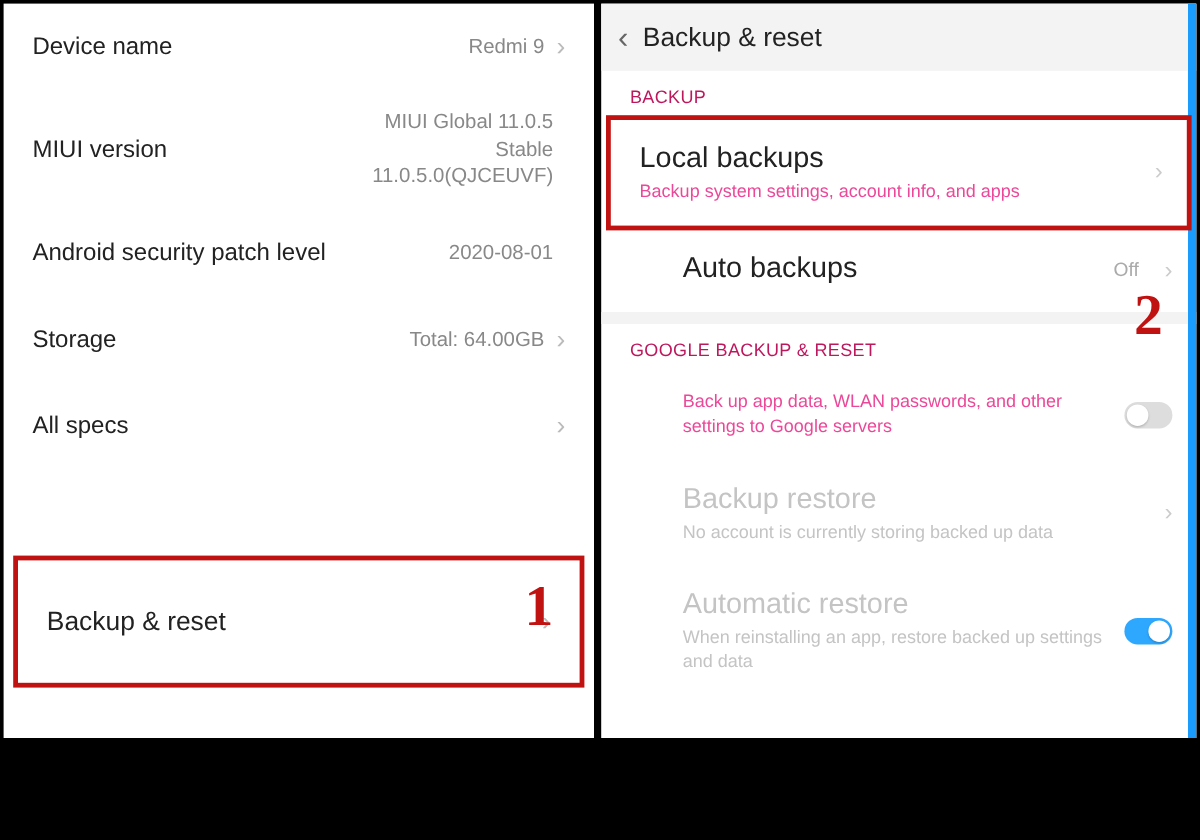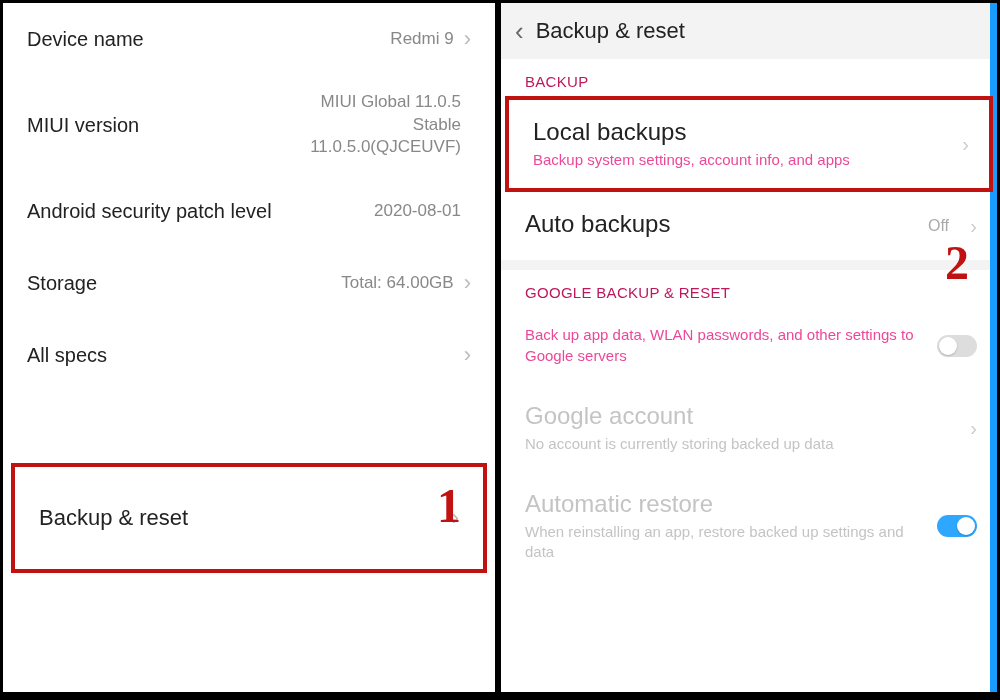--- a/index.html
+++ b/index.html
@@ -1,36 +1,36 @@
 <!DOCTYPE html>
 <html><head>
 <meta charset="utf-8">
 <style>
   * { box-sizing: border-box; margin: 0; padding: 0; }
   html, body { width: 1000px; height: 700px; font-family: -apple-system, "Helvetica Neue", Arial, sans-serif; }
   body { background: #f0efe9; display: flex; }
   .outer { width: 1000px; height: 700px; border: 3px solid #000; display: flex; gap: 6px; background: #000; }
-  .pane { background: #fff; height: 689px; position: relative; overflow: hidden; }
+  .pane { background: #fff; height: 612px; position: relative; overflow: hidden; }
   .pane.left { width: 492px; }
   .pane.right { width: 496px; display:flex; flex-direction:column;}
   .bluebar { position: absolute; right: 0; top: 0; width: 7px; height: 100%; background: #1a9cff; }
   .row { display: flex; align-items: center; padding: 0 24px; min-height: 72px; position: relative; }
   .row .label { font-size: 20px; color: #222; flex: 1; }
   .row .value { font-size: 17px; color: #888; text-align: right; margin-right: 10px; max-width: 55%; line-height: 1.35;}
   .chev { font-size: 22px; color: #bbb; font-weight: 300; }
   .hl { border: 4px solid #c11212; }
   .marker { position: absolute; font-size: 48px; font-weight: 700; color: #c11212; font-family: "Times New Roman", serif; }
   .left .marker { right: 34px; top: 475px; }
   .pane.left .filler { height: 72px; }
 
   .hdr { display:flex; align-items:center; height:56px; padding:0 14px; background:#f3f3f3; }
   .hdr .back { font-size:26px; color:#666; margin-right:12px; }
   .hdr .title { font-size:22px; color:#222; }
   .sect { font-size:15px; color:#be185d; padding:14px 24px 6px; letter-spacing:0.3px; }
-  .rrow { padding:18px 24px; position:relative; }
+  .rrow { padding:18px 24px; position:relative;margin-left:44px; }
   .rrow .ttl { font-size:24px; color:#222; margin-bottom:4px;}
   .rrow .sub { font-size:15px; color:#ec4899; line-height:1.35; max-width:90%;}
   .rrow .chev2 { position:absolute; right:20px; top:50%; transform:translateY(-50%); color:#ccc; font-size:20px;}
   .rrow .side { position:absolute; right:48px; top:50%; transform:translateY(-50%); color:#aaa; font-size:16px;}
   .toggle { position:absolute; right:20px; top:50%; transform:translateY(-50%); width:40px; height:22px; border-radius:11px; background:#ddd;}
   .toggle::after{content:"";position:absolute;left:2px;top:2px;width:18px;height:18px;border-radius:50%;background:#fff;box-shadow:0 1px 2px rgba(0,0,0,.2);}
   .toggle.on { background:#2ea7ff;}
   .toggle.on::after{ left:auto; right:2px;}
   .dim .ttl, .dim .sub { color:#c4c4c4;}
   .hl2 { border:4px solid #c11212; margin:0 4px;}
@@ -97,21 +97,21 @@
 
     <div class="divline"></div>
     <div class="sect">GOOGLE BACKUP &amp; RESET</div>
 
     <div class="rrow">
       <div class="sub">Back up app data, WLAN passwords, and other settings to Google servers</div>
       <div class="toggle"></div>
     </div>
 
     <div class="rrow dim">
-      <div class="ttl">Google account</div>
+      <div class="ttl">Backup restore</div>
       <div class="sub">No account is currently storing backed up data</div>
       <div class="chev2">›</div>
     </div>
 
     <div class="rrow dim">
       <div class="ttl">Automatic restore</div>
       <div class="sub">When reinstalling an app, restore backed up settings and data</div>
       <div class="toggle on"></div>
     </div>
 

